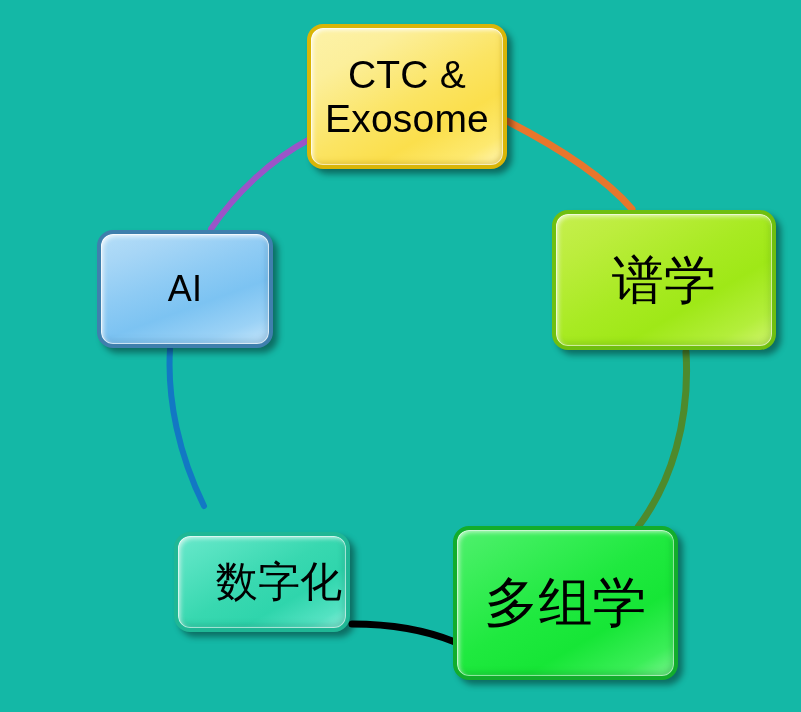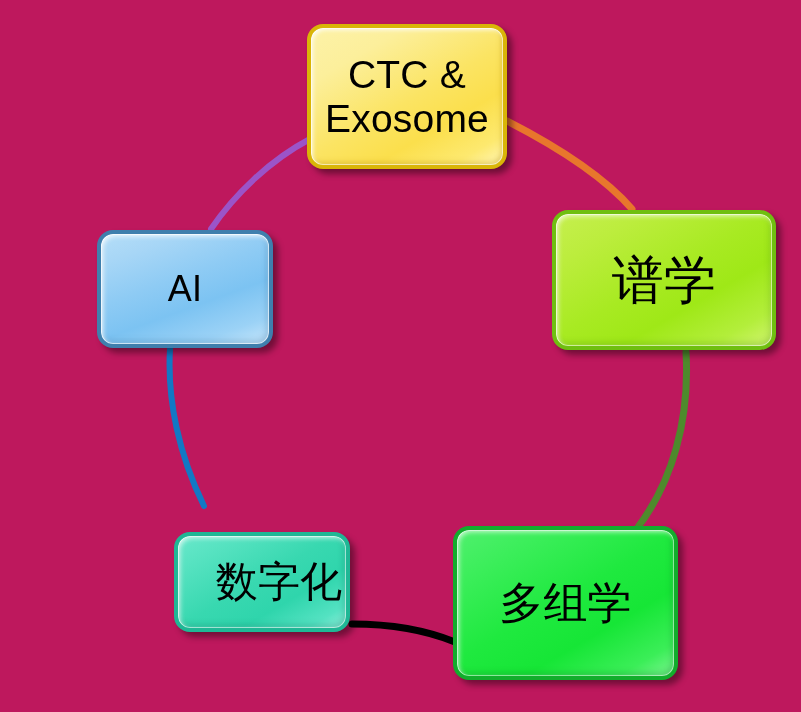--- a/index.html
+++ b/index.html
@@ -87,21 +87,21 @@
     filter: drop-shadow(5px 5px 3px rgba(0,0,0,0.40));
   }
   #node-omics .face {
     background: linear-gradient(150deg, #50f06e 0%, #3bee5a 20%, #1fe93f 48%, #16e636 68%, #3bee58 88%, #7df592 100%);
     border: 4px solid #12ad2c;
     box-shadow:
       inset 0 0 0 1px rgba(255,255,255,0.45),
       inset 2px 2px 5px rgba(255,255,255,0.7),
       inset -2px -3px 6px rgba(0,120,30,0.32);
   }
-  #node-omics .label { font-size: 44px; font-family: "DejaVu Sans", "Liberation Sans", sans-serif; }
+  #node-omics .label { font-size: 54px; font-family: "DejaVu Sans", "Liberation Sans", sans-serif; }
 
   
   #node-digital {
     left: 174px; top: 532px; width: 176px; height: 100px;
     filter: drop-shadow(5px 5px 3px rgba(0,0,0,0.40));
     padding-left: 34px;
   }
   #node-digital .face {
     background: linear-gradient(150deg, #69e8cb 0%, #55e2c0 20%, #38d8b0 48%, #2fd5ac 68%, #54e2c2 88%, #93f0dd 100%);
     border: 4px solid #1fb795;
@@ -123,21 +123,21 @@
     box-shadow:
       inset 0 0 0 1px rgba(255,255,255,0.6),
       inset 2px 2px 5px rgba(255,255,255,0.9),
       inset -2px -3px 6px rgba(30,90,140,0.28);
   }
   #node-ai .label { font-size: 36px; text-align: right; }
 </style>
 </head>
 <body>
 
-<div id="canvas" style="background: #be185d;">
+<div id="canvas" style="background: #14b8a6;">
 
   <svg id="arcs" viewBox="0 0 801 712" xmlns="http://www.w3.org/2000/svg">
     <path d="M 505 120 C 560 148 605 178 632 209" fill="none" stroke="#e8762c" stroke-width="7" stroke-linecap="round"></path>
     <path d="M 686 352 C 690 420 672 482 638 527" fill="none" stroke="#4e8a2c" stroke-width="7" stroke-linecap="round"></path>
     <path d="M 455 642 C 428 631 395 624 352 624" fill="none" stroke="#000000" stroke-width="7" stroke-linecap="round"></path>
     <path d="M 204 506 C 179 455 167 400 170 349" fill="none" stroke="#1278c4" stroke-width="6" stroke-linecap="round"></path>
     <path d="M 211 229 C 234 195 270 160 310 139" fill="none" stroke="#9b54c8" stroke-width="6" stroke-linecap="round"></path>
   </svg>
 
   <div class="node" id="node-ctc">

